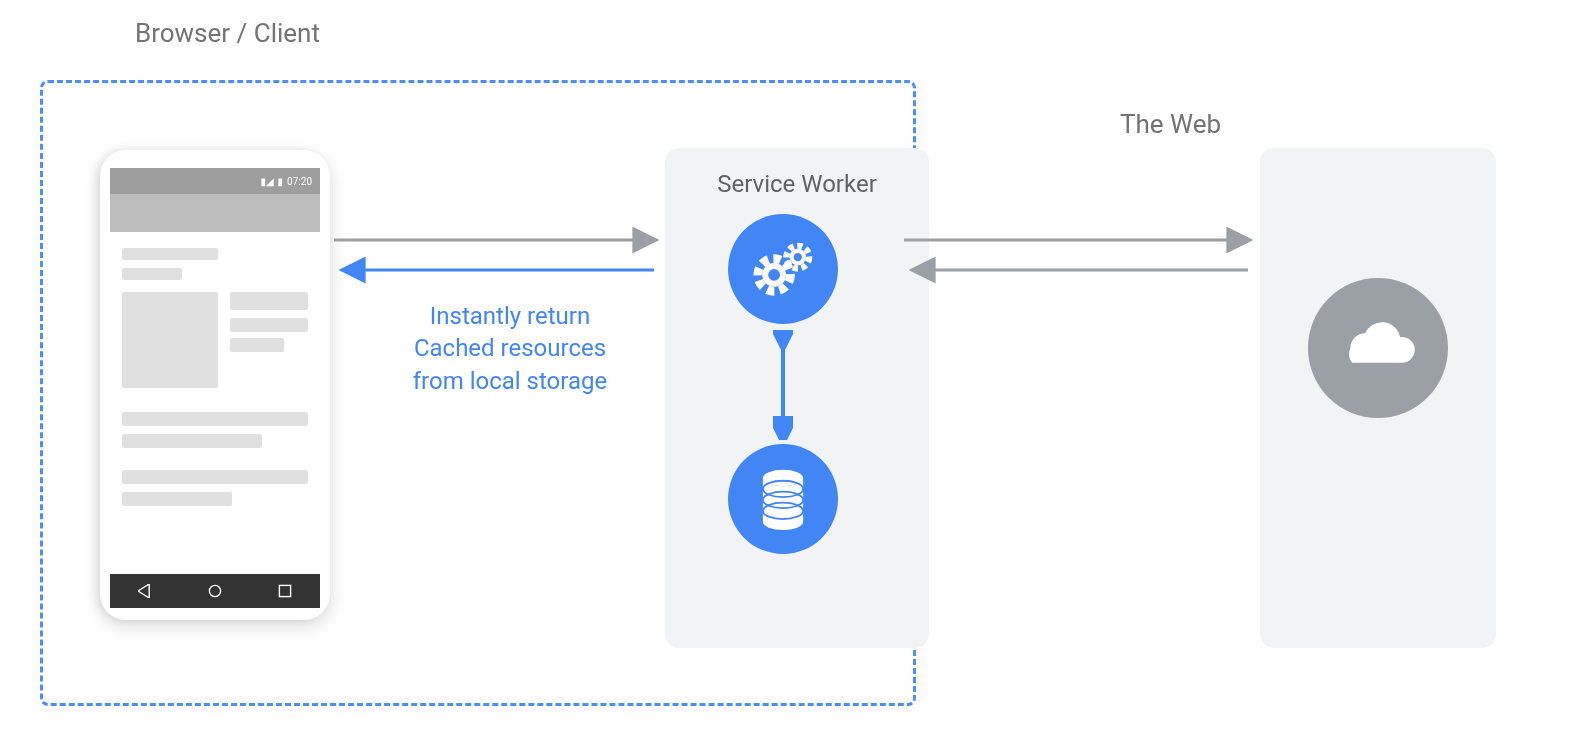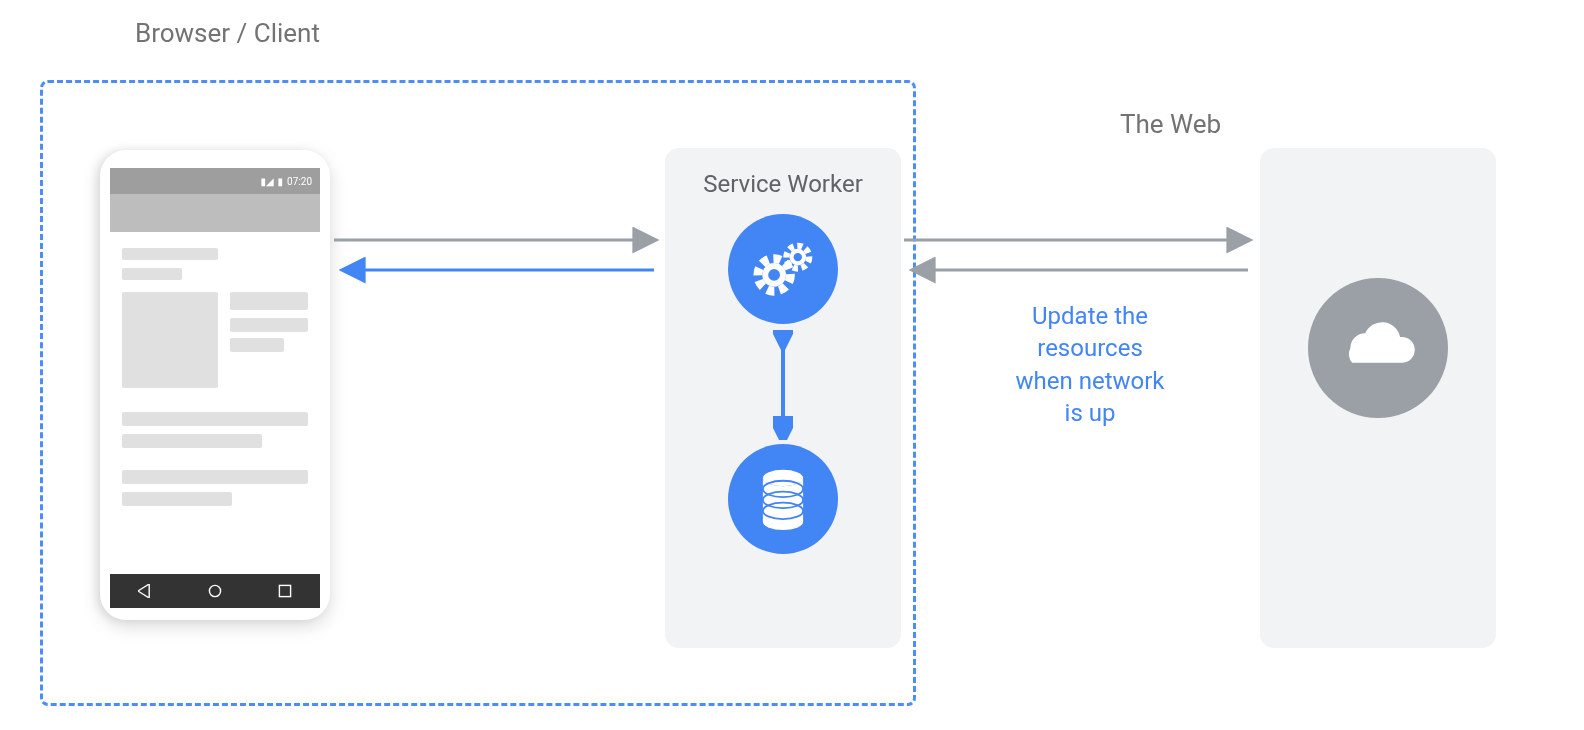--- a/index.html
+++ b/index.html
@@ -61,21 +61,21 @@
         </svg>
       <svg class="navbtn" viewBox="0 0 10 10">
           <circle cx="5" cy="5" r="4" fill="none" stroke="#fff" stroke-width="1"></circle>
         </svg>
       <svg class="navbtn" viewBox="0 0 10 10">
           <rect x="1" y="1" width="8" height="8" fill="none" stroke="#fff" stroke-width="1"></rect>
         </svg>
     </div>
   </div>
 
-  <div class="sw-panel" style="left:665px;top:148px;width:236px;height:500px;">
+  <div class="sw-panel" style="left:665px;top:148px;width:264px;height:500px;">
     <div class="sw-label" style="top:22px;">Service Worker</div>
     <div class="circle blue-bg center" style="left:63px;top:66px;width:110px;height:110px;">
       <svg viewBox="0 0 100 100" width="74" height="74">
         <g fill="#fff">
           <g transform="translate(38,58)">
             <circle r="8" fill="#4285f4"></circle>
             <circle r="22" fill="none" stroke="#fff" stroke-width="12" stroke-dasharray="10 7"></circle>
             <circle r="16" fill="#fff"></circle>
               <circle r="8" fill="#4285f4"></circle>
           </g>
@@ -138,18 +138,17 @@
   <svg style="position:absolute;left:904px;top:226px;" width="354" height="60">
     <defs>
       <marker id="ga2" viewBox="0 0 10 10" refX="8" refY="5" markerWidth="9" markerHeight="9" orient="auto">
           <path d="M0 0L10 5L0 10Z" fill="#9aa0a6"></path>
         </marker>
     </defs>
     <line x1="0" y1="14" x2="344" y2="14" stroke="#9aa0a6" stroke-width="3" marker-end="url(#ga2)"></line>
     <line x1="344" y1="44" x2="10" y2="44" stroke="#9aa0a6" stroke-width="3" marker-end="url(#ga2)"></line>
   </svg>
 
-  <div class="blue-text" style="left:1000px;top:300px;width:180px;white-space:pre-line;">Update the
-resources
-when network
-is up</div>
+  <div class="blue-text" style="left:380px;top:300px;width:260px;white-space:pre-line;">Instantly return
+Cached resources
+from local storage</div>
 
 </div>
 
 </body></html>

